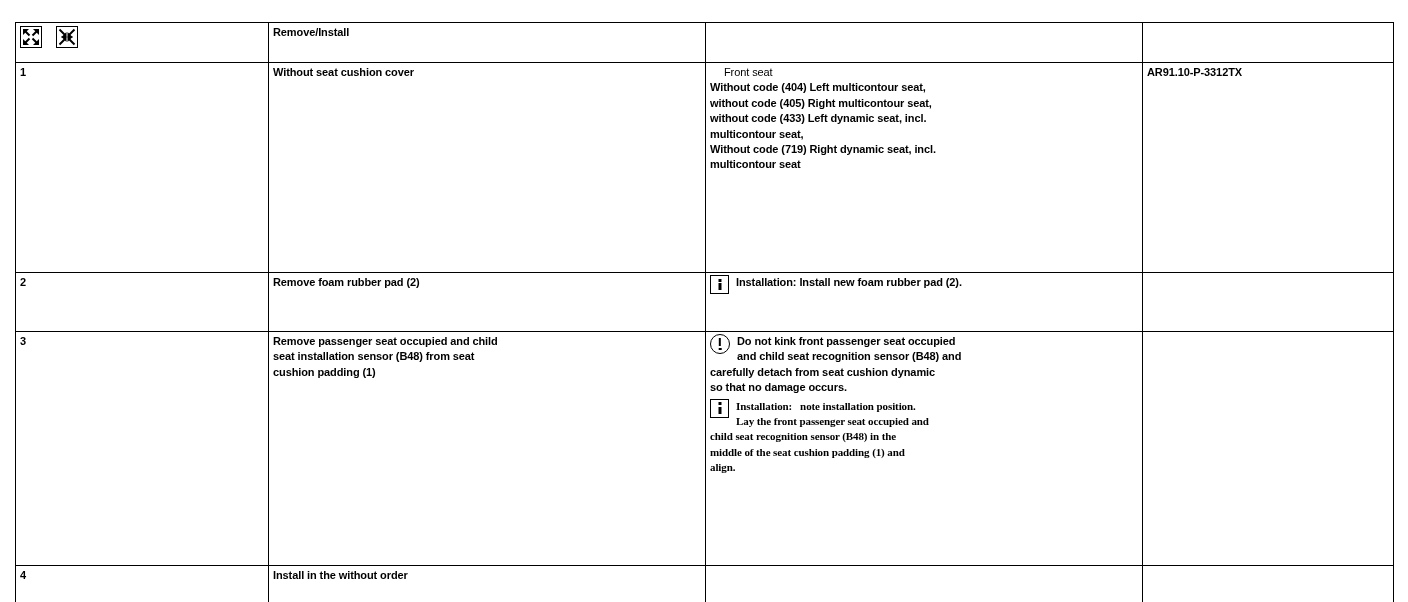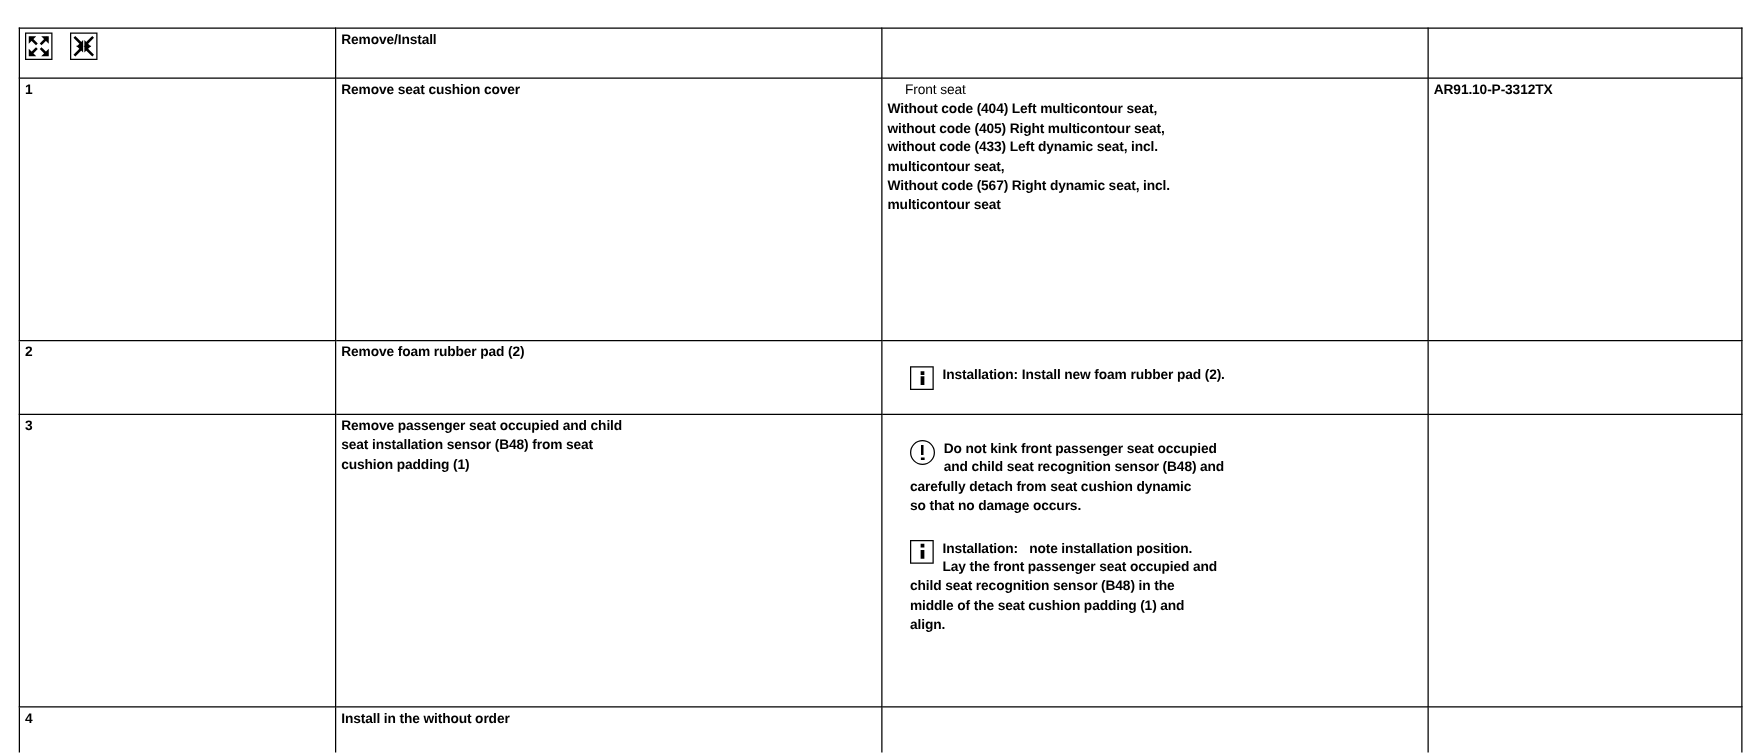--- a/index.html
+++ b/index.html
@@ -137,22 +137,22 @@
     content: "";
     position: absolute;
     left: 50%;
     top: 12.5px;
     transform: translateX(-50%);
     width: 2.6px;
     height: 2.6px;
     background: #000;
   }
 
-  .note-block { margin: 18px; }
-  .note-block + .note-block { margin-top: 3px; }
+  .note-block { margin: 0; }
+  .note-block + .note-block { margin-top: 3px; font-family: Liberation Serif, serif; }
 
   .note-lead {
     display: block;
     text-align: justify;
     text-justify: inter-word;
   }
   .note-lead > .ico-info,
   .note-lead > .ico-caution { float: left; }
 
   .lbl-install { font-weight: 600; }
@@ -217,29 +217,29 @@
         </td>
         <td></td>
         <td></td>
       </tr>
 
       <tr class="r-1">
         <td>
           <span class="step-num">1</span>
         </td>
         <td>
-          <span class="l">Remove seat cushion cover</span>
+          <span class="l">Without seat cushion cover</span>
         </td>
         <td class="note-offset">
           <span class="l reg">Front seat</span>
           <span class="l">Without code (404) Left multicontour seat,</span>
           <span class="l">without code (405) Right multicontour seat,</span>
           <span class="l">without code (433) Left dynamic seat, incl.</span>
           <span class="l">multicontour seat,</span>
-          <span class="l">Without code (567) Right dynamic seat, incl.</span>
+          <span class="l">Without code (719) Right dynamic seat, incl.</span>
           <span class="l">multicontour seat</span>
         </td>
         <td class="note-offset">
           <span class="l">AR91.10-P-3312TX</span>
         </td>
       </tr>
 
       <tr class="r-2">
         <td>
           <span class="step-num">2</span>

